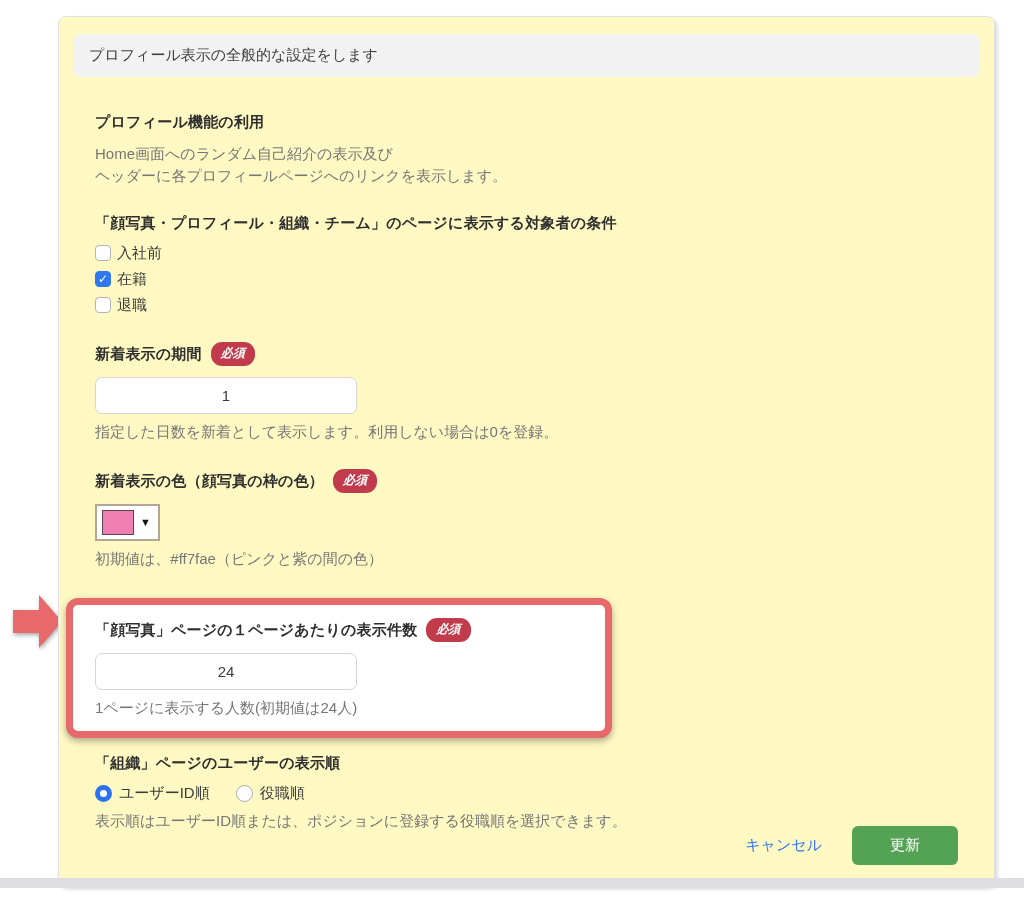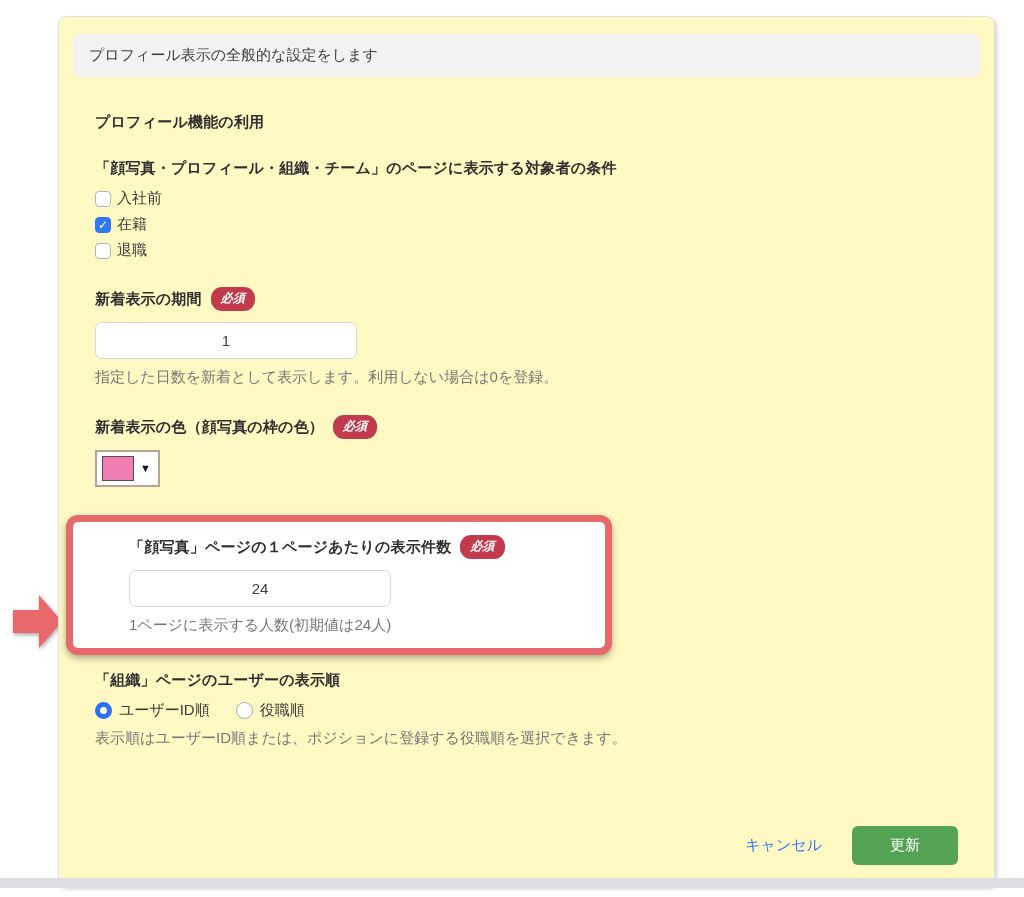--- a/index.html
+++ b/index.html
@@ -118,21 +118,21 @@
   .highlight-box {
     border: 7px solid #e8696b;
     border-radius: 12px;
     box-shadow: 0 3px 7px rgba(0,0,0,0.33);
     margin-left: -29px;
     width: 546px;
     padding: 13px 20px 12px 22px;
     margin-bottom: 16px;
     background: #fff;
   }
-  .highlight-box .section { margin-bottom: 0; margin-left: 34px; }
+  .highlight-box .section { margin-bottom: 0; }
 
   .annotation-arrow {
     position: absolute;
     left: 13px; top: 595px;
     filter: drop-shadow(1px 2px 2px rgba(0,0,0,0.35));
   }
 
   
   .footer {
     position: absolute;
@@ -170,20 +170,24 @@
 </svg>
 
 <div class="card">
 
   <div class="card-header">プロフィール表示の全般的な設定をします</div>
 
   <div class="content">
 
     <div class="section">
       <h3>プロフィール機能の利用</h3>
+      <div class="help">
+        <div>Home画面へのランダム自己紹介の表示及び</div>
+        <div>ヘッダーに各プロフィールページへのリンクを表示します。</div>
+      </div>
     </div>
 
     <div class="section">
       <h3>「顔写真・プロフィール・組織・チーム」のページに表示する対象者の条件</h3>
       <label class="check-row">
         <span class="checkbox"></span>
         <span>入社前</span>
       </label>
       <label class="check-row">
         <span class="checkbox checked">✓</span>
@@ -200,20 +204,21 @@
       <input class="text-input" type="text" value="1" style="">
       <div class="help">指定した日数を新着として表示します。利用しない場合は0を登録。</div>
     </div>
 
     <div class="section" style="margin-bottom:28px;">
       <h3><span>新着表示の色（顔写真の枠の色）</span><span class="badge-required">必須</span></h3>
       <div class="color-picker">
         <span class="color-swatch" style="background: rgb(238, 127, 176);"></span>
         <span class="caret-down">▼</span>
       </div>
+      <div class="help">初期値は、#ff7fae（ピンクと紫の間の色）</div>
     </div>
 
     <div class="highlight-box">
       <div class="section">
         <h3><span>「顔写真」ページの１ページあたりの表示件数</span><span class="badge-required">必須</span></h3>
         <input class="text-input" type="text" value="24" style="">
         <div class="help">1ページに表示する人数(初期値は24人)</div>
       </div>
     </div>
 

